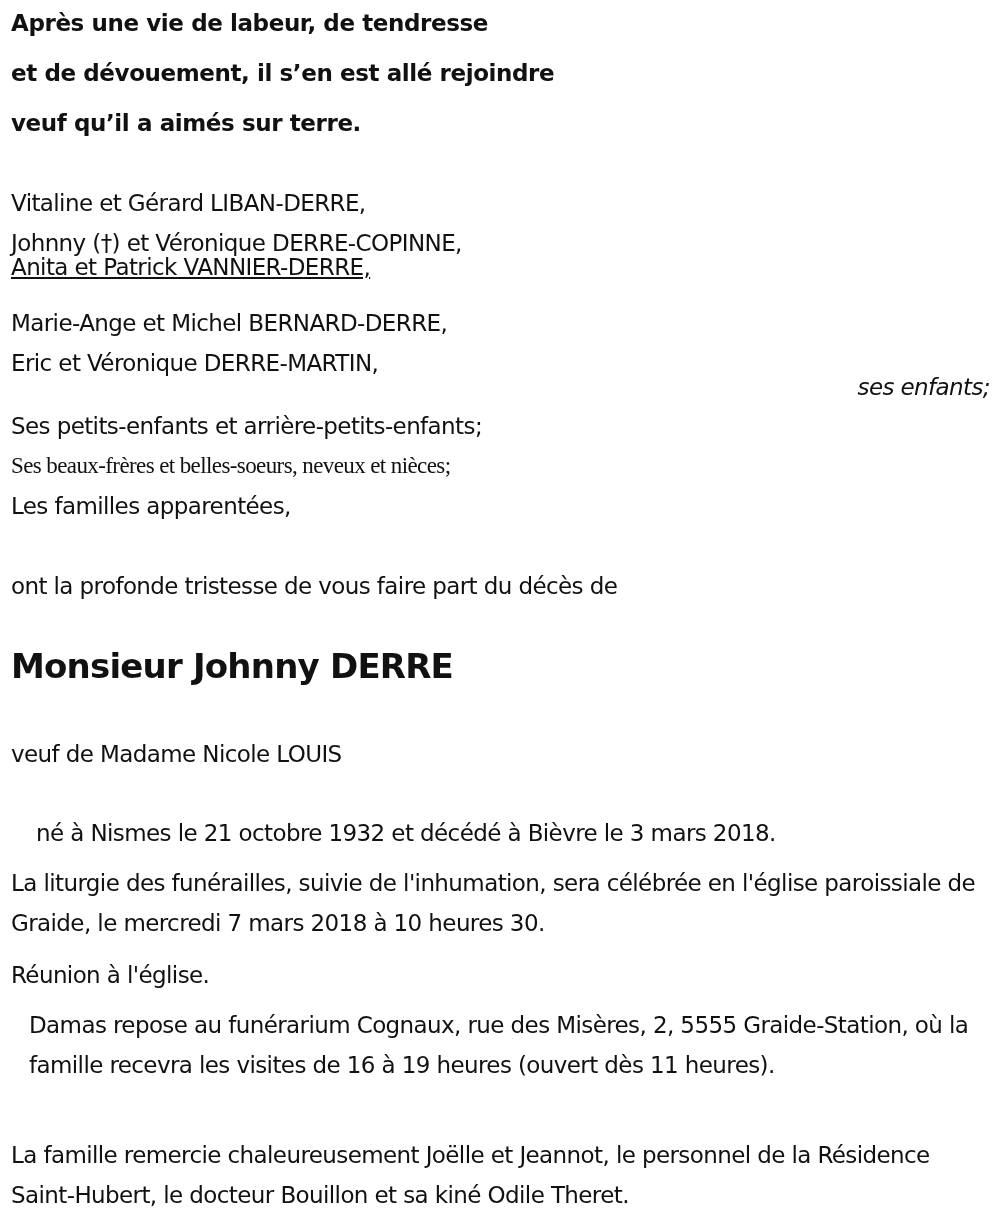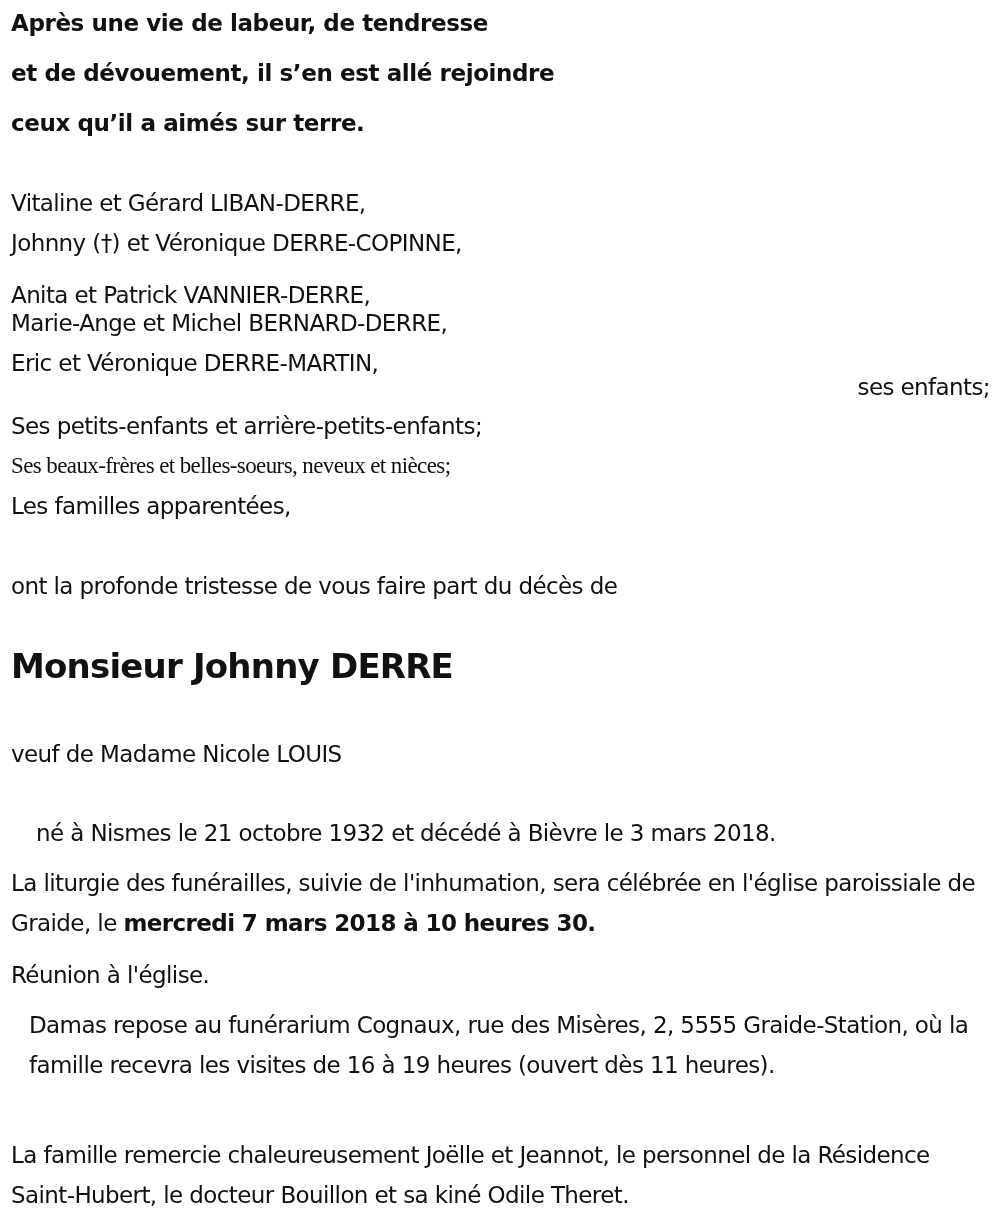--- a/index.html
+++ b/index.html
@@ -3,35 +3,35 @@
   <meta charset="utf-8">
   <style>
     html, body { margin:0; padding:0; background:#ffffff; }
     body {
       width:1000px; height:1227px; overflow:hidden; position:relative;
       font-family: "DejaVu Sans", sans-serif; color:#111111;
     }
     .line { position:absolute; left:11px; white-space:nowrap; font-size:23px; letter-spacing:-0.6px; }
     .intro { font-weight:bold; font-size:23px; letter-spacing:-0.4px; }
     .title { font-weight:bold; font-size:34px; letter-spacing:-0.8px; }
-    .right { position:absolute; right:10px; font-size:23px; letter-spacing:-0.6px; white-space:nowrap; }
+    .right { position:absolute; right:10px; font-style:italic; font-size:23px; letter-spacing:-0.6px; white-space:nowrap; }
     .para { position:absolute; left:11px; width:980px; font-size:23px; letter-spacing:-0.6px; line-height:40px; }
-    b { font-weight:bold; }
+    b { font-weight:normal; }
   </style>
 </head>
 <body>
 
 <div>
   <div class="line intro" style="top:10px;">Après une vie de labeur, de tendresse</div>
   <div class="line intro" style="top:60px;">et de dévouement, il s’en est allé rejoindre</div>
-  <div class="line intro" style="top:110px;">ceux qu’il a aimés sur terre.</div>
+  <div class="line intro" style="top:110px;">veuf qu’il a aimés sur terre.</div>
 
   <div class="line" style="top:190px;">Vitaline et Gérard LIBAN-DERRE,</div>
   <div class="line" style="top:230px;">Johnny (†) et Véronique DERRE-COPINNE,</div>
-  <div class="line" style="top:282px;">Anita et Patrick VANNIER-DERRE,</div>
+  <div class="line" style="top:254px;text-decoration:underline;">Anita et Patrick VANNIER-DERRE,</div>
   <div class="line" style="top:310px;">Marie-Ange et Michel BERNARD-DERRE,</div>
   <div class="line" style="top:350px;">Eric et Véronique DERRE-MARTIN,</div>
 
   <div class="right" style="top:374px;">ses enfants;</div>
 
   <div class="line" style="top:413px;">Ses petits-enfants et arrière-petits-enfants;</div>
   <div class="line" style="top:453px;font-family:Liberation Serif, serif;">Ses beaux-frères et belles-soeurs, neveux et nièces;</div>
   <div class="line" style="top:493px;">Les familles apparentées,</div>
 
   <div class="line" style="top:573px;">ont la profonde tristesse de vous faire part du décès de</div>

